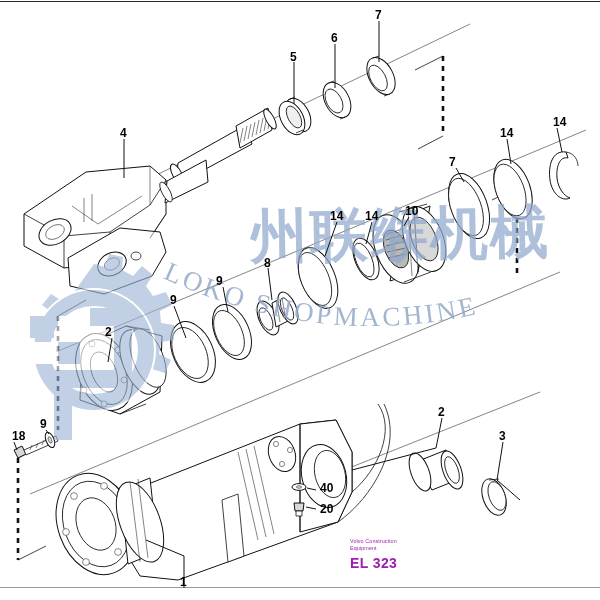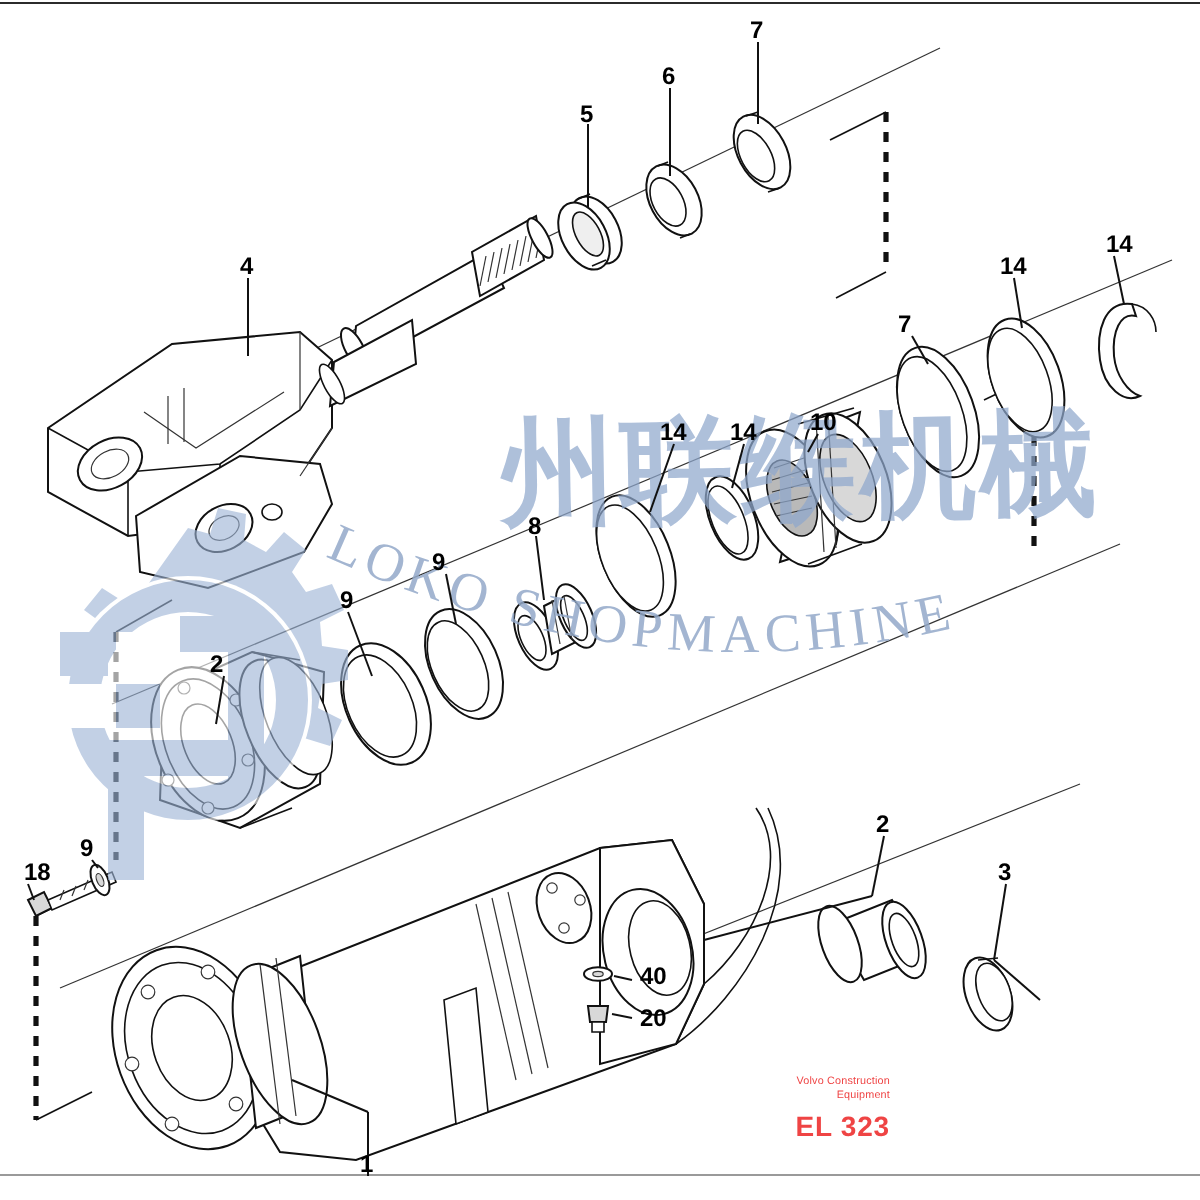--- a/index.html
+++ b/index.html
@@ -66,22 +66,22 @@
   .cal{
     position:absolute;z-index:9;
     font-family:"Liberation Sans", sans-serif;
     font-size:12px;font-weight:700;color:#000;
     line-height:1;white-space:nowrap;
   }
 
   
   #titleblock{
     position:absolute;z-index:9;
-    left:330px;top:538px;width:115px;
-    text-align:right;color:#ef4444;
+    left:350px;top:538px;width:115px;
+    text-align:left;color:#a21caf;
   }
   #tb-brand{font-size:5.4px;line-height:7px;font-weight:400;letter-spacing:.1px;}
   #tb-code{font-size:14px;font-weight:700;letter-spacing:.4px;margin-top:3px;}
 </style>
 </head>
 <body>
 
 <div id="page">
 
   <div class="page-rule top"></div>

